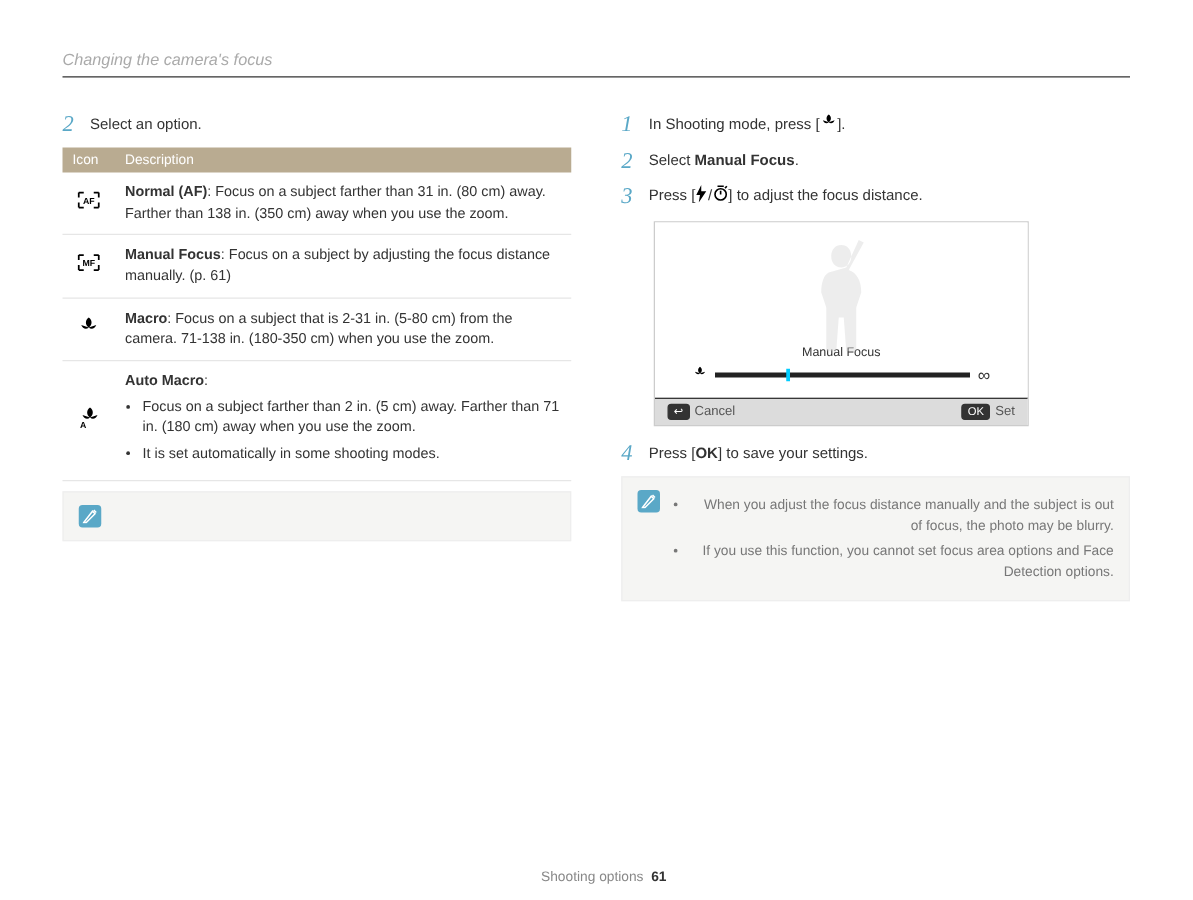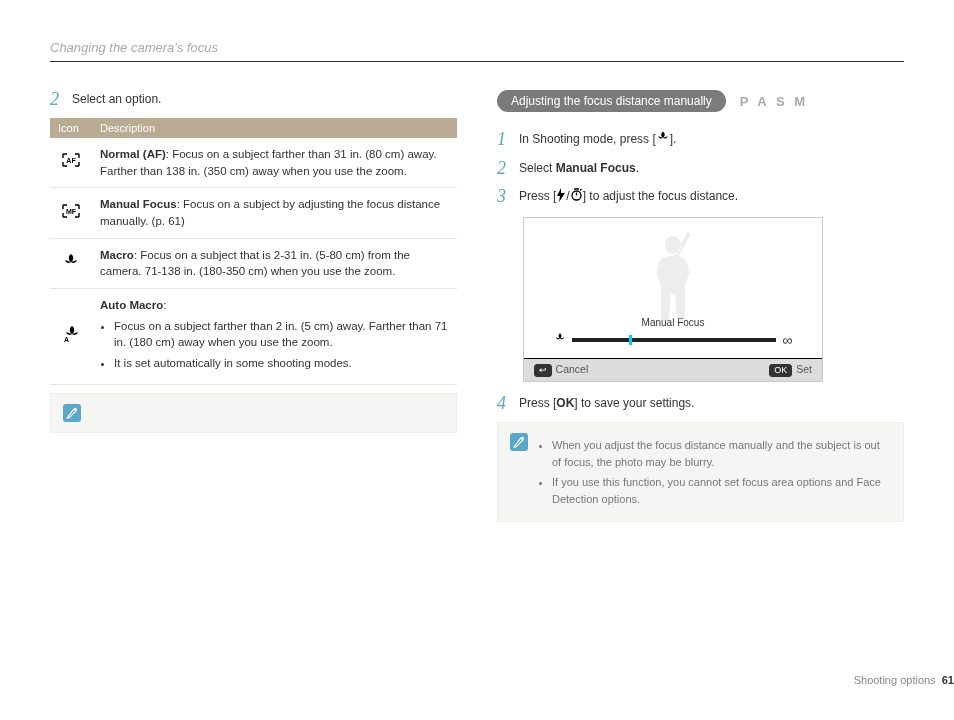--- a/index.html
+++ b/index.html
@@ -146,23 +146,23 @@
     padding:4px 10px;
     font-size:10.5px;
     color:#555;
     display:flex;
     justify-content:space-between;
   }
 
   
   .footer {
     position:absolute;
-    bottom: 34px;
+    bottom: 12px;
     left:0; right:0;
-    text-align:right;
+    text-align:center;
     font-size:11px;
     color:#888;
     margin-left:12px;
   }
   .footer .pnum { color:#333; font-weight:bold; }
 
   .ico { display:inline-block; vertical-align:middle; }
   .btn-label {
     display:inline-block;
     border:1px solid #333;
@@ -253,24 +253,20 @@
       <div class="note">
         <div class="note-icon">
           <svg viewBox="0 0 12 12">
               <path d="M1 11 L8 2 L10 4 L3 11 Z M9 1 L11 3" stroke="#fff" stroke-width="1.2" fill="none"></path>
             </svg>
         </div>
       </div>
     </div>
 
     <div class="col">
-      <div class="pill-row">
-        <div class="pill">Adjusting the focus distance manually</div>
-        <div class="modes">P A S M</div>
-      </div>
 
       <div class="step">
         <div class="step-num">1</div>
         <div class="step-body">
           <span>In Shooting mode, press [</span><span class="ico"><svg width="14" height="14" viewBox="0 0 18 18">
                 <path d="M9 2 C6 4 6 8 9 10 C12 8 12 4 9 2 Z M3 8 C4 11 7 12 9 10 M15 8 C14 11 11 12 9 10 M9 10 L9 16" fill="#000"></path>
               </svg></span><span>].</span>
         </div>
       </div>
 
@@ -322,21 +318,21 @@
         </div>
       </div>
 
       <div class="note">
         <div class="note-icon">
           <svg viewBox="0 0 12 12">
               <path d="M1 11 L8 2 L10 4 L3 11 Z M9 1 L11 3" stroke="#fff" stroke-width="1.2" fill="none"></path>
             </svg>
         </div>
         <div class="note-text">
-          <ul class="ul" style="padding-left:14px;">
+          <ul class="ul" style="padding-left:14px;text-align:right;">
             <li>When you adjust the focus distance manually and the subject is out of focus, the photo may be blurry.</li>
             <li>If you use this function, you cannot set focus area options and Face Detection options.</li>
           </ul>
         </div>
       </div>
     </div>
   </div>
 </div>
 
 <div class="footer">

